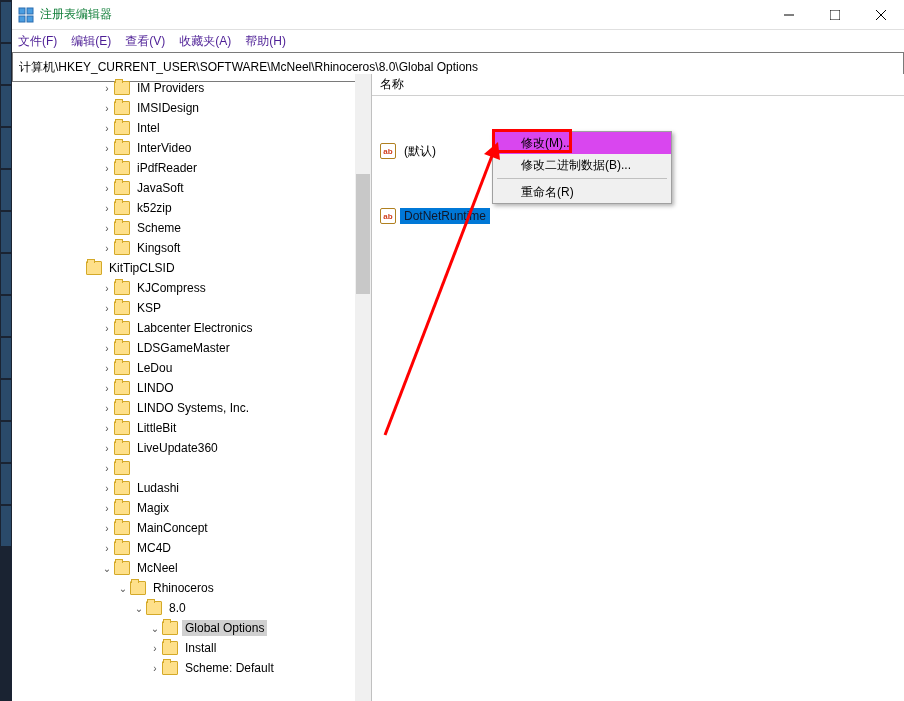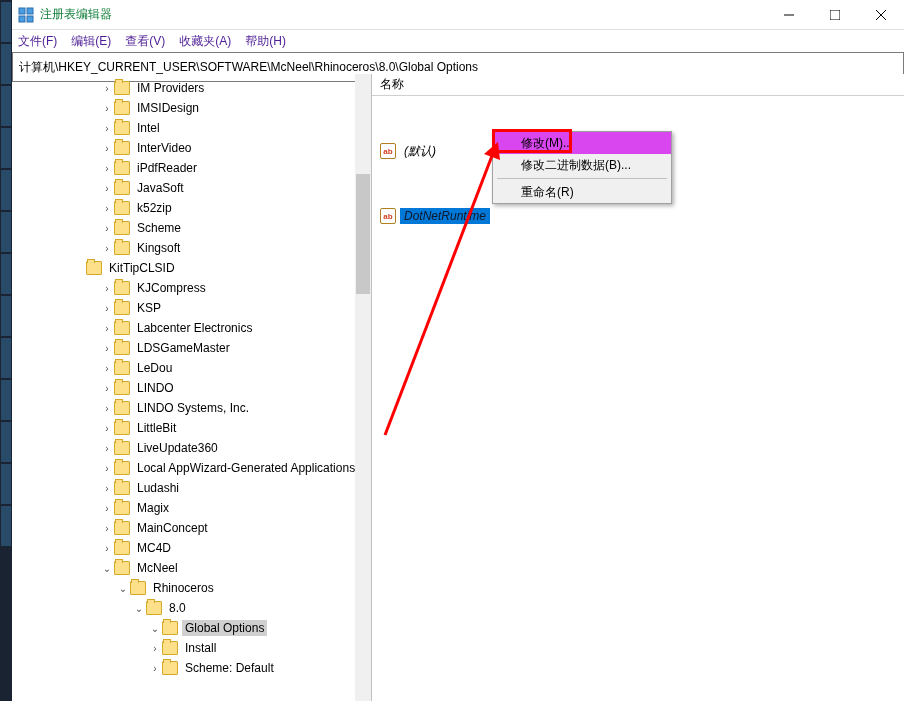--- a/index.html
+++ b/index.html
@@ -30,21 +30,21 @@
 .tree-item .label { padding: 1px 3px; }
 .tree-item.selected .label { background: #d0d0d0; text-align: center; }
 
 .tree-scrollbar { position: absolute; right: 0; top: 0; width: 16px; height: 100%; background: #f0f0f0; }
 .tree-scrollbar .thumb { position: absolute; left: 1px; right: 1px; top: 100px; height: 120px; background: #c8c8c8; }
 
 .list-pane { flex: 1; height: 100%; background: #fff; }
 .list-header { height: 22px; border-bottom: 1px solid #d0d0d0; display: flex; align-items: center; padding-left: 8px; color: #000; }
 .list-row { height: 20px; display: flex; align-items: center; padding-left: 8px; gap: 4px; margin-top: 45px; }
 .list-row .value-icon { width: 16px; height: 16px; border: 1px solid #b08020; background: #fff; display: flex; align-items: center; justify-content: center; font-size: 8px; color: #d04020; font-weight: bold; border-radius: 2px; }
-.list-row .name { padding: 1px 4px; font-style: italic; }
+.list-row .name { padding: 1px 4px; }
 .list-row.selected .name { background: #0078d7; color: #0f172a; }
 
 .context-menu { position: absolute; left: 492px; top: 131px; width: 180px; background: #f0f0f0; border: 1px solid #a0a0a0; box-shadow: 2px 2px 4px rgba(0,0,0,0.3); }
 .context-menu .item { height: 22px; display: flex; align-items: center; padding-left: 28px; }
 .context-menu .item.highlight { background: #d946ef; }
 .context-menu .sep { height: 1px; background: #c0c0c0; margin: 2px 4px; }
 
 .red-box { position: absolute; left: 492px; top: 129px; width: 80px; height: 24px; border: 3px solid #ff0000; pointer-events: none; }
 .red-arrow { position: absolute; pointer-events: none; }
 </style>
@@ -201,21 +201,20 @@
           <span class="label">LittleBit</span>
         </div>
         <div class="tree-item" style="padding-left: 88px;">
           <span class="expand">›</span>
           <span class="folder"></span>
           <span class="label">LiveUpdate360</span>
         </div>
         <div class="tree-item" style="padding-left: 88px;">
           <span class="expand">›</span>
           <span class="folder"></span>
-          <span class="label">Local AppWizard-Generated Applications</span>
         </div>
         <div class="tree-item" style="padding-left: 88px;">
           <span class="expand">›</span>
           <span class="folder"></span>
           <span class="label">Ludashi</span>
         </div>
         <div class="tree-item" style="padding-left: 88px;">
           <span class="expand">›</span>
           <span class="folder"></span>
           <span class="label">Magix</span>

